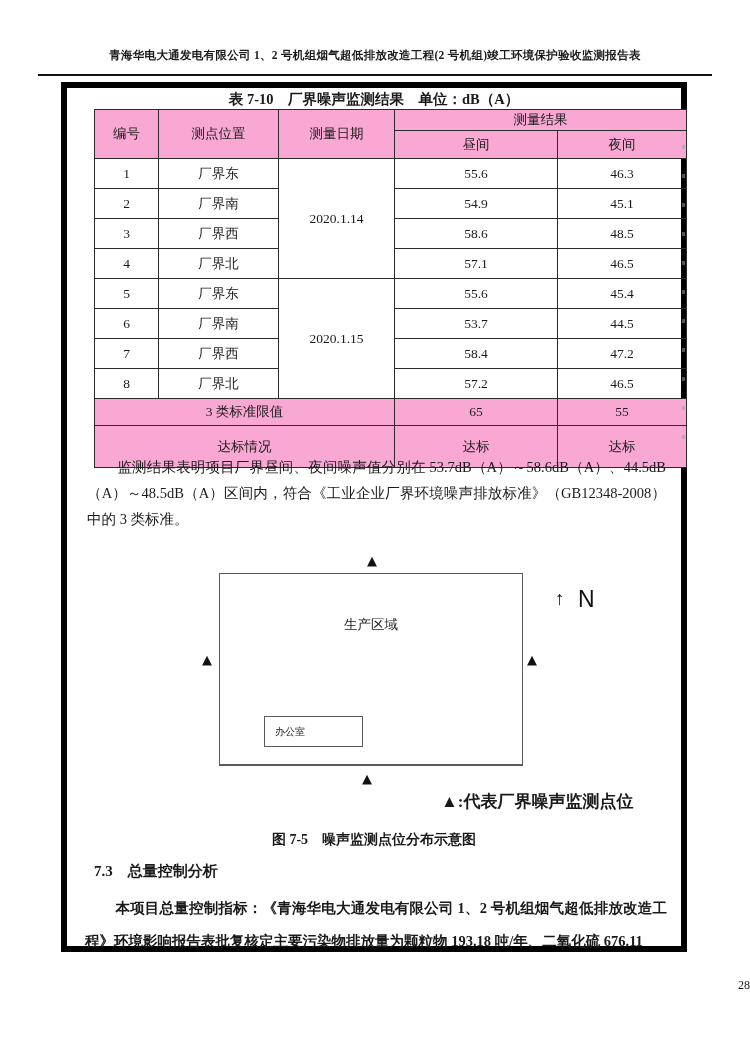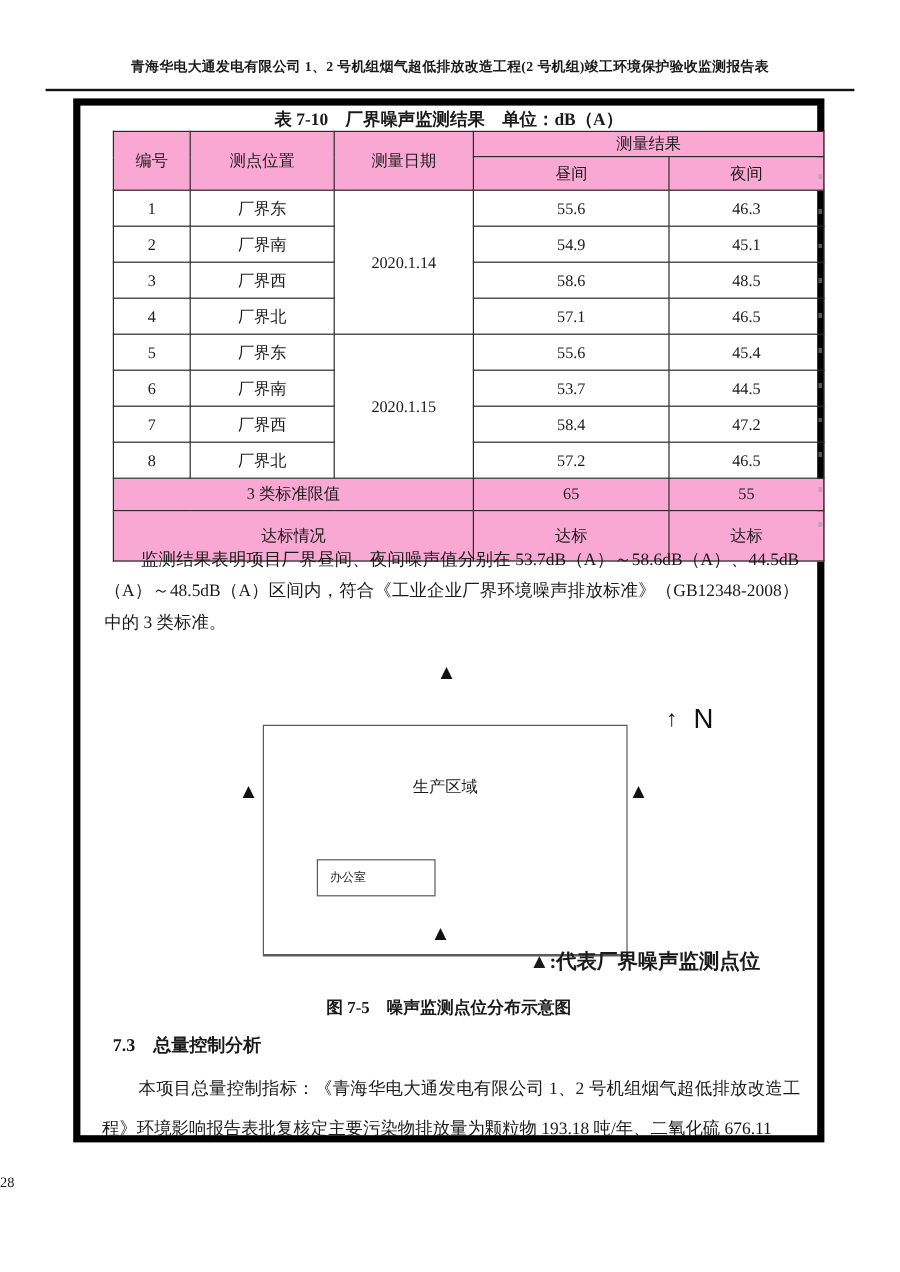--- a/index.html
+++ b/index.html
@@ -46,21 +46,21 @@
   }
   .para1 {
     position:absolute; left:20px; right:15px; top:366px;
     font-size:14.5px; line-height:26px; text-align:justify; text-indent:2.1em;
   }
   .diagram { position:absolute; inset:0; }
   .tri { position:absolute; font-size:13px; color:#111; line-height:13px;
          font-family:"DejaVu Sans",sans-serif; }
   .prod-rect {
     position:absolute; left:152px; top:485px; width:304px; height:193px;
-    border:1px solid #5a5a5a; border-bottom-width:2px;margin-top:31px;
+    border:1px solid #5a5a5a; border-bottom-width:2px;
   }
   .area-label { position:absolute; top:42px; left:0; width:100%;
     text-align:center; font-size:13.5px; }
   .office-box {
     position:absolute; left:197px; top:628px; width:99px; height:31px;
     border:1px solid #5a5a5a; font-size:10px; line-height:29px; padding-left:10px;
   }
   .north { position:absolute; left:488px; top:498px;
     font-family:"Liberation Sans","DejaVu Sans",sans-serif; color:#111; }
   .north .arr { font-size:19px; vertical-align:2px; }
@@ -70,25 +70,25 @@
   }
   .fig-caption {
     position:absolute; top:743px; left:0; width:100%;
     text-align:center; font-size:14px; font-weight:bold;
   }
   .sec-heading {
     position:absolute; left:27px; top:774px; font-size:15px; font-weight:bold;
   }
   .sec-para {
     position:absolute; left:18px; right:14px; top:804px;
-    font-size:14.5px; line-height:33px; text-align:justify; text-indent:2.1em;
+    font-size:14.5px; line-height:33px; text-align:justify; text-indent:2.1em;font-weight:bold;
   }
   .page-number {
     position:absolute; top:978px; left:0; width:100%;
-    text-align:left; font-size:12px;
+    text-align:right; font-size:12px;
   }
 </style>
 </head>
 <body>
 
 <div class="page">
 
   <div class="doc-header">青海华电大通发电有限公司 1、2 号机组烟气超低排放改造工程(2 号机组)竣工环境保护验收监测报告表</div>
   <div class="header-rule"></div>
 

